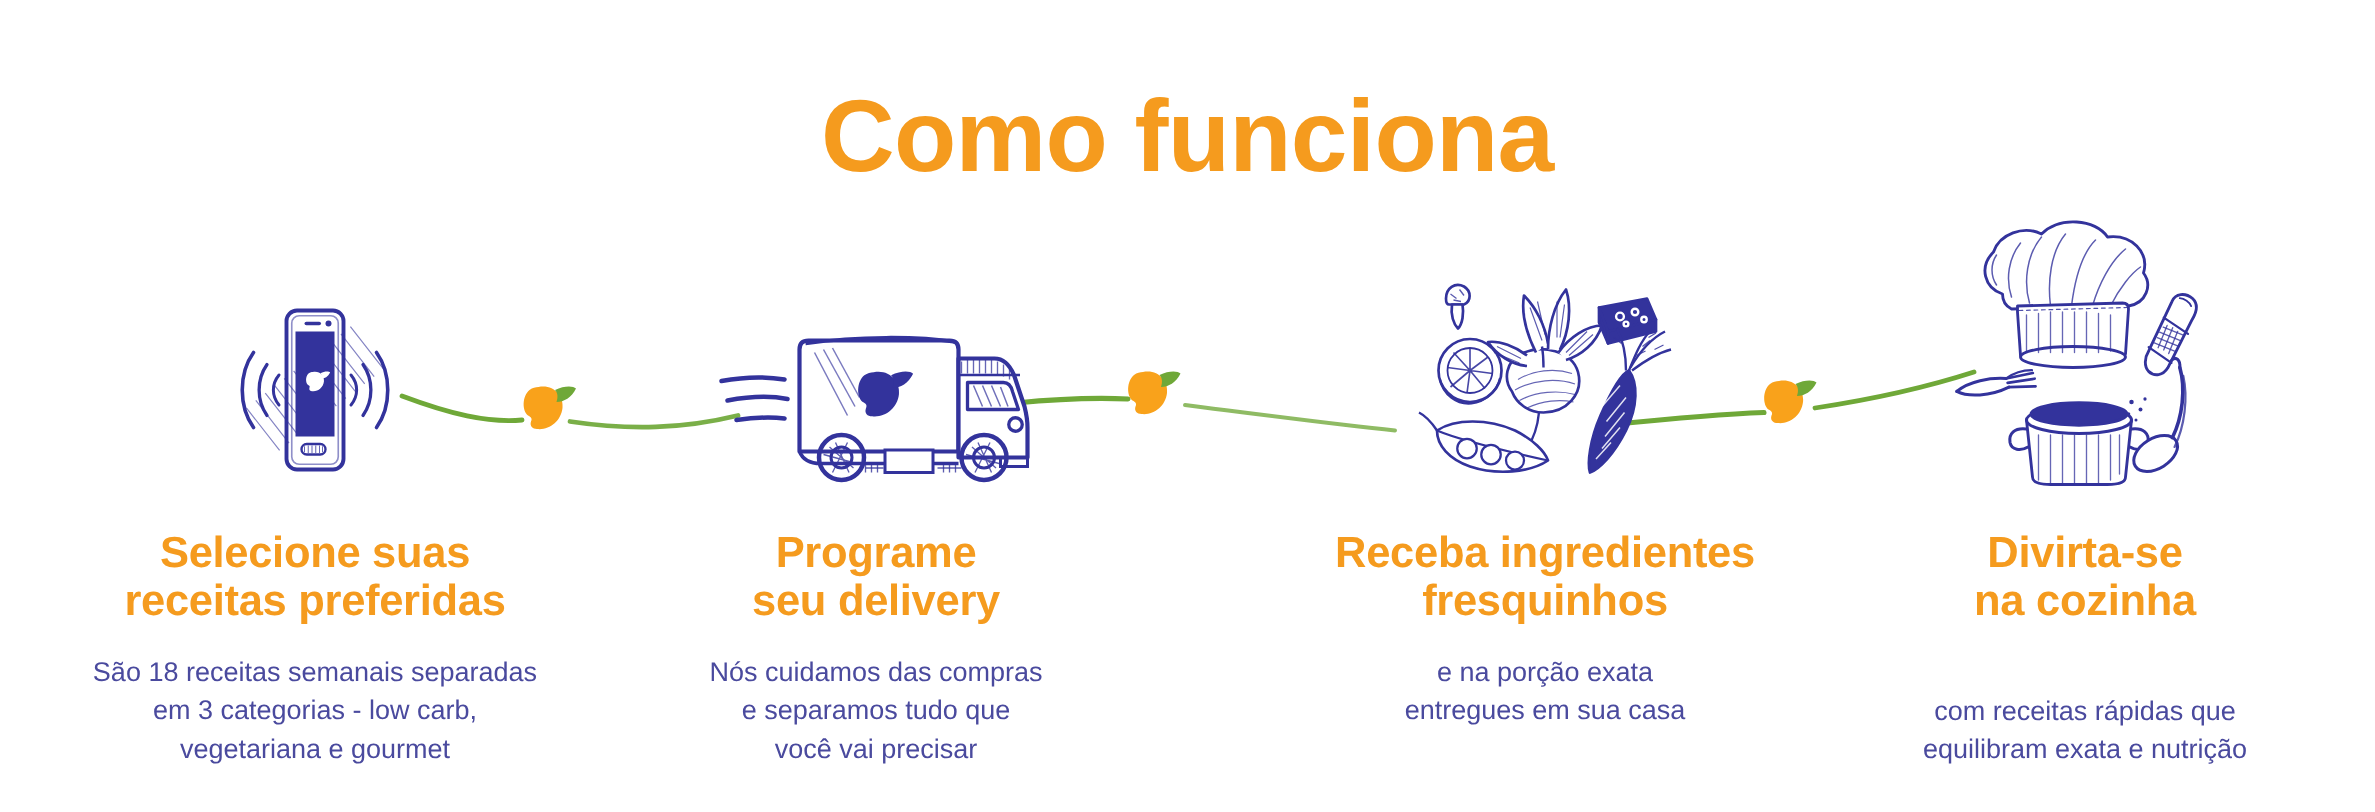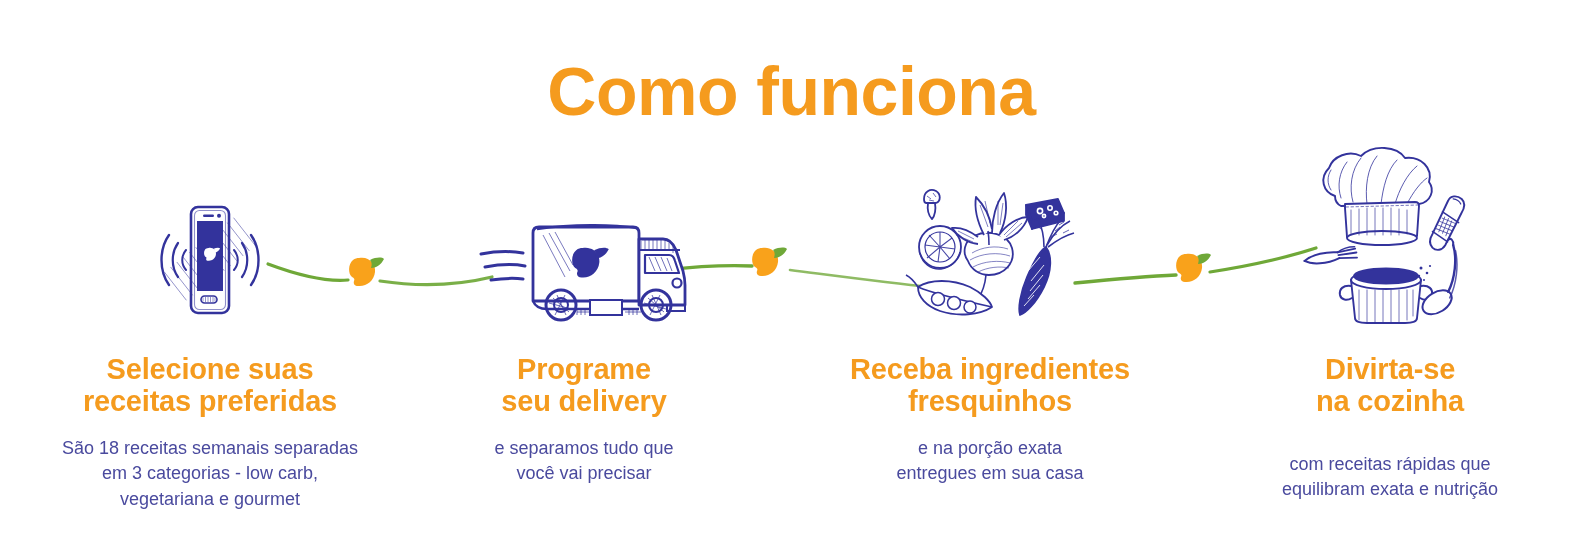--- a/index.html
+++ b/index.html
@@ -67,25 +67,25 @@
   .step-body {
     margin-top: 18px;
     font-size: 18px;
     color: #4a4a9e;
     line-height: 1.42;
     font-weight: 400;
   }
 
   #step-1 { left: 32px;   width: 356px; }
   #step-2 { left: 435px;  width: 298px; }
-  #step-3 { left: 820px;  width: 340px; }
+  #step-3 { left: 860px;  width: 340px; }
   #step-4 { left: 1240px; width: 300px; }
 
   #step-3 .step-body { margin-top: 18px; }
-  #step-4 .step-body { margin-top: 34px; }
+  #step-4 .step-body { margin-top: 44px; }
   #step-4 .step-icon { align-items: center; height: 185px; }
 
   .sketch { display: block; }
 </style>
 </head>
 <body>
 
 <div id="stage">
 
   <div id="page-title">Como funciona</div>
@@ -234,20 +234,21 @@
           <path d="M100 107 h12 M148 107 h16"></path>
           <path d="M100 104 v6 M104 104 v6 M108 104 v6 M152 104 v6 M156 104 v6 M160 104 v6"></path>
         </g>
       </svg>
     </div>
     <div class="step-heading">
       <div>Programe</div>
       <div>seu delivery</div>
     </div>
     <div class="step-body">
+      <div>Nós cuidamos das compras</div>
       <div>e separamos tudo que</div>
       <div>você vai precisar</div>
     </div>
   </div>
 
   <div class="step" id="step-3">
     <div class="step-icon">
       <svg class="sketch" width="180" height="150" viewBox="0 0 180 150">
         <g stroke="#33339C" fill="none" stroke-width="1.8" stroke-linejoin="round">
 

